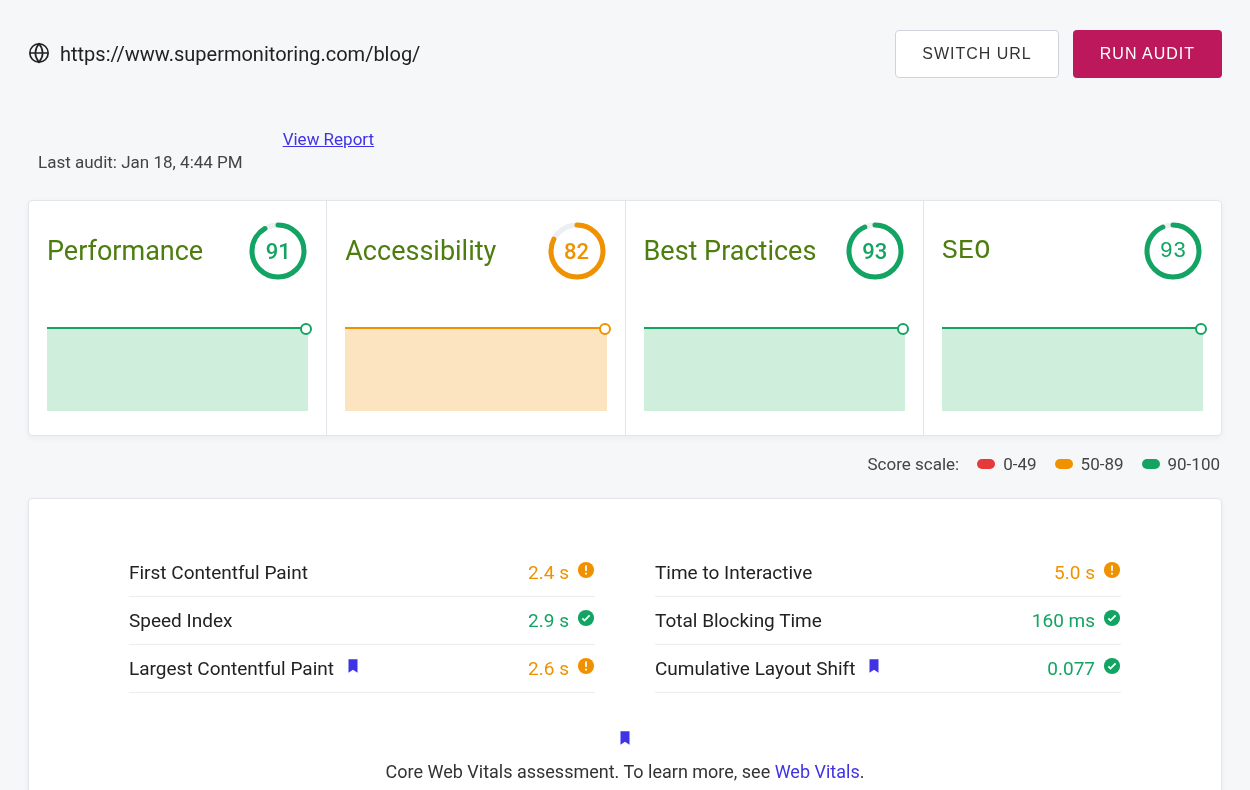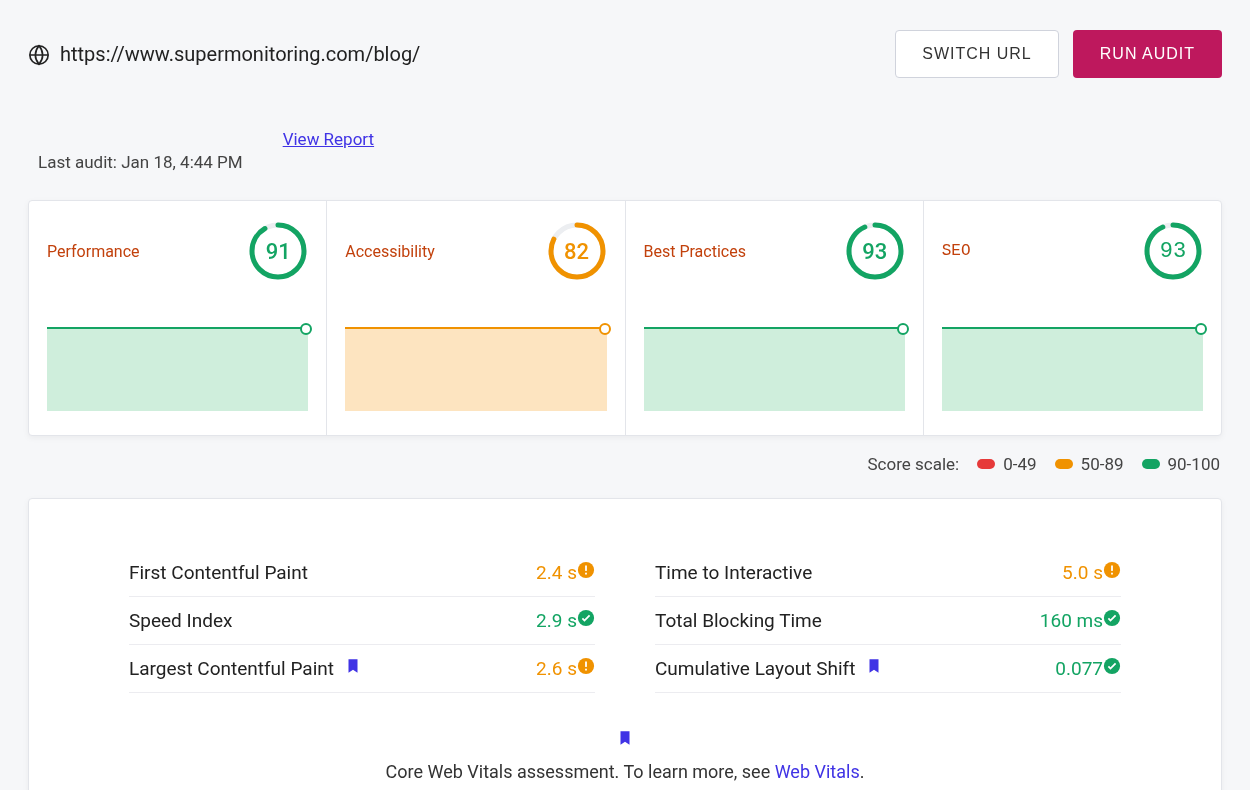--- a/index.html
+++ b/index.html
@@ -13,21 +13,21 @@
   .page {
     padding: 30px 28px 50px 28px;
   }
   .header {
     display: flex;
     align-items: center;
     justify-content: space-between;
   }
   .url-area {
     display: flex;
-    align-items: flex-end;
+    align-items: flex-start;
     gap: 10px;
     font-size: 20px;
     color: #222;
   }
   .url-area svg { display:block; }
   .buttons {
     display: flex;
     gap: 14px;
   }
   .btn {
@@ -73,22 +73,22 @@
     border-right: 1px solid #e3e5ea;
   }
   .score-card:last-child { border-right: none; font-family: Liberation Mono, monospace; }
   .score-card-top {
     display: flex;
     align-items: center;
     justify-content: space-between;
     margin-bottom: 46px;
   }
   .score-label {
-    font-size: 16px;
-    color: #c2410c;
+    font-size: 27px;
+    color: #4d7c0f;
   }
   .score-ring { width: 60px; height: 60px; position: relative; }
   .score-ring svg { transform: rotate(-90deg); }
   .score-num {
     position: absolute; inset: 0;
     display: flex; align-items: center; justify-content: center;
     font-size: 22px; font-weight: 500;
   }
   .mini-chart {
     height: 84px;
@@ -138,21 +138,21 @@
   }
   .metric-row{
     display:flex;
     align-items:center;
     justify-content:space-between;
     padding: 12px 0;
     border-bottom:1px solid #ececf0;
     font-size: 19px;
   }
   .metric-name{ display:flex; align-items:center; gap:10px;}
-  .metric-val{ display:flex; align-items:flex-start; gap:0; font-size: 19px;}
+  .metric-val{ display:flex; align-items:flex-start; gap:8px; font-size: 19px;}
   .val-green{ color:#13a463;}
   .val-orange{ color:#f09200;}
   .stat-icon{ width:18px;height:18px; display:inline-block;}
   .footer-note{
     margin-top: 36px;
     text-align:center;
     font-size: 18px;
     color:#333;
     display:flex;
     justify-content:center;

